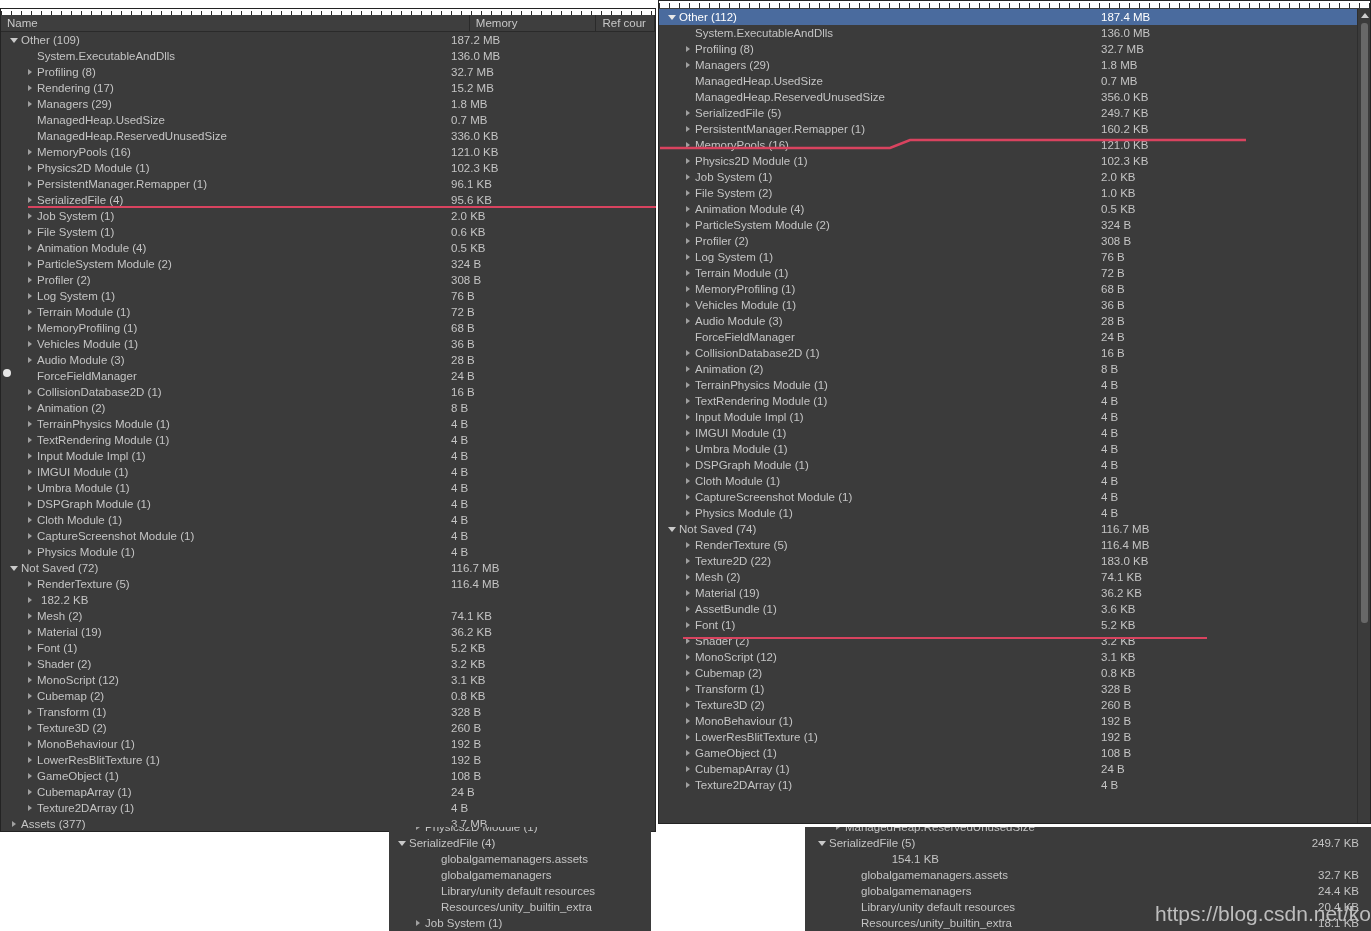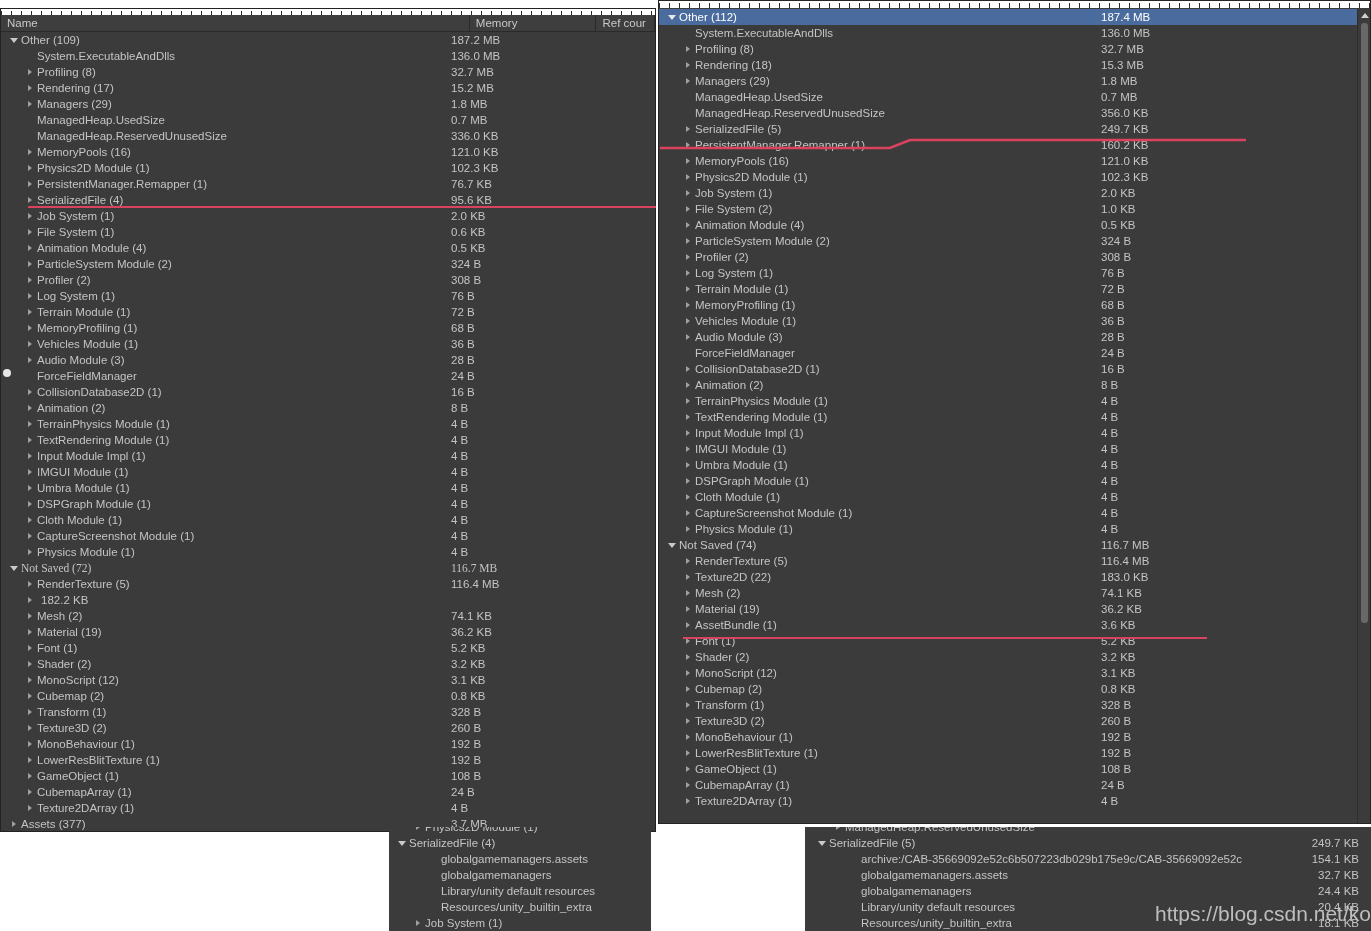--- a/index.html
+++ b/index.html
@@ -226,21 +226,21 @@
           <div class="nm">Physics2D Module (1)</div>
           <div class="mem" style="flex: 0 0 148px;">102.3 KB</div>
           <div class="refc" style="flex: 0 0 60px;"></div>
         </div>
         <div class="row" style="height: 16px; line-height: 16px;">
           <div style="flex: 0 0 22px;"></div>
           <div class="tw">
             <div class="tri"></div>
           </div>
           <div class="nm">PersistentManager.Remapper (1)</div>
-          <div class="mem" style="flex: 0 0 148px;">76.7 KB</div>
+          <div class="mem" style="flex: 0 0 148px;">96.1 KB</div>
           <div class="refc" style="flex: 0 0 60px;"></div>
         </div>
         <div class="row" style="height: 16px; line-height: 16px;">
           <div style="flex: 0 0 22px;"></div>
           <div class="tw">
             <div class="tri"></div>
           </div>
           <div class="nm">SerializedFile (4)</div>
           <div class="mem" style="flex: 0 0 148px;">95.6 KB</div>
           <div class="refc" style="flex: 0 0 60px;"></div>
@@ -434,21 +434,21 @@
         </div>
         <div class="row" style="height: 16px; line-height: 16px;">
           <div style="flex: 0 0 22px;"></div>
           <div class="tw">
             <div class="tri"></div>
           </div>
           <div class="nm">Physics Module (1)</div>
           <div class="mem" style="flex: 0 0 148px;">4 B</div>
           <div class="refc" style="flex: 0 0 60px;"></div>
         </div>
-        <div class="row" style="height: 16px; line-height: 16px; font-family: Liberation Serif, serif;">
+        <div class="row" style="height: 16px; line-height: 16px;">
           <div style="flex: 0 0 6px;"></div>
           <div class="tw">
             <div class="tri open"></div>
           </div>
           <div class="nm">Not Saved (72)</div>
           <div class="mem" style="flex: 0 0 148px;">116.7 MB</div>
           <div class="refc" style="flex: 0 0 60px;"></div>
         </div>
         <div class="row" style="height: 16px; line-height: 16px;">
           <div style="flex: 0 0 22px;"></div>
@@ -618,29 +618,20 @@
           <div class="mem" style="flex: 0 0 160px;">136.0 MB</div>
           <div class="refc" style="flex: 0 0 100px;"></div>
         </div>
         <div class="row" style="height: 16px; line-height: 16px;">
           <div style="flex: 0 0 22px;"></div>
           <div class="tw">
             <div class="tri"></div>
           </div>
           <div class="nm">Profiling (8)</div>
           <div class="mem" style="flex: 0 0 160px;">32.7 MB</div>
-          <div class="refc" style="flex: 0 0 100px;"></div>
-        </div>
-        <div class="row" style="height: 16px; line-height: 16px;">
-          <div style="flex: 0 0 22px;"></div>
-          <div class="tw">
-            <div class="tri"></div>
-          </div>
-          <div class="nm">Rendering (18)</div>
-          <div class="mem" style="flex: 0 0 160px;">15.3 MB</div>
           <div class="refc" style="flex: 0 0 100px;"></div>
         </div>
         <div class="row" style="height: 16px; line-height: 16px;">
           <div style="flex: 0 0 22px;"></div>
           <div class="tw">
             <div class="tri"></div>
           </div>
           <div class="nm">Managers (29)</div>
           <div class="mem" style="flex: 0 0 160px;">1.8 MB</div>
           <div class="refc" style="flex: 0 0 100px;"></div>
@@ -1119,21 +1110,20 @@
           <div style="flex: 0 0 10px;"></div>
           <div class="tw">
             <div class="tri open"></div>
           </div>
           <div class="nm">SerializedFile (5)</div>
           <div class="mem" style="flex: 0 0 90px; text-align: right; padding-right: 12px;">249.7 KB</div>
         </div>
         <div class="row" style="height: 16px; line-height: 16px;">
           <div style="flex: 0 0 42px;"></div>
           <div class="tw"></div>
-          <div class="nm">archive:/CAB-35669092e52c6b507223db029b175e9c/CAB-35669092e52c</div>
           <div class="mem" style="flex: 0 0 90px; text-align: right; padding-right: 12px;">154.1 KB</div>
         </div>
         <div class="row" style="height: 16px; line-height: 16px;">
           <div style="flex: 0 0 42px;"></div>
           <div class="tw"></div>
           <div class="nm">globalgamemanagers.assets</div>
           <div class="mem" style="flex: 0 0 90px; text-align: right; padding-right: 12px;">32.7 KB</div>
         </div>
         <div class="row" style="height: 16px; line-height: 16px;">
           <div style="flex: 0 0 42px;"></div>

